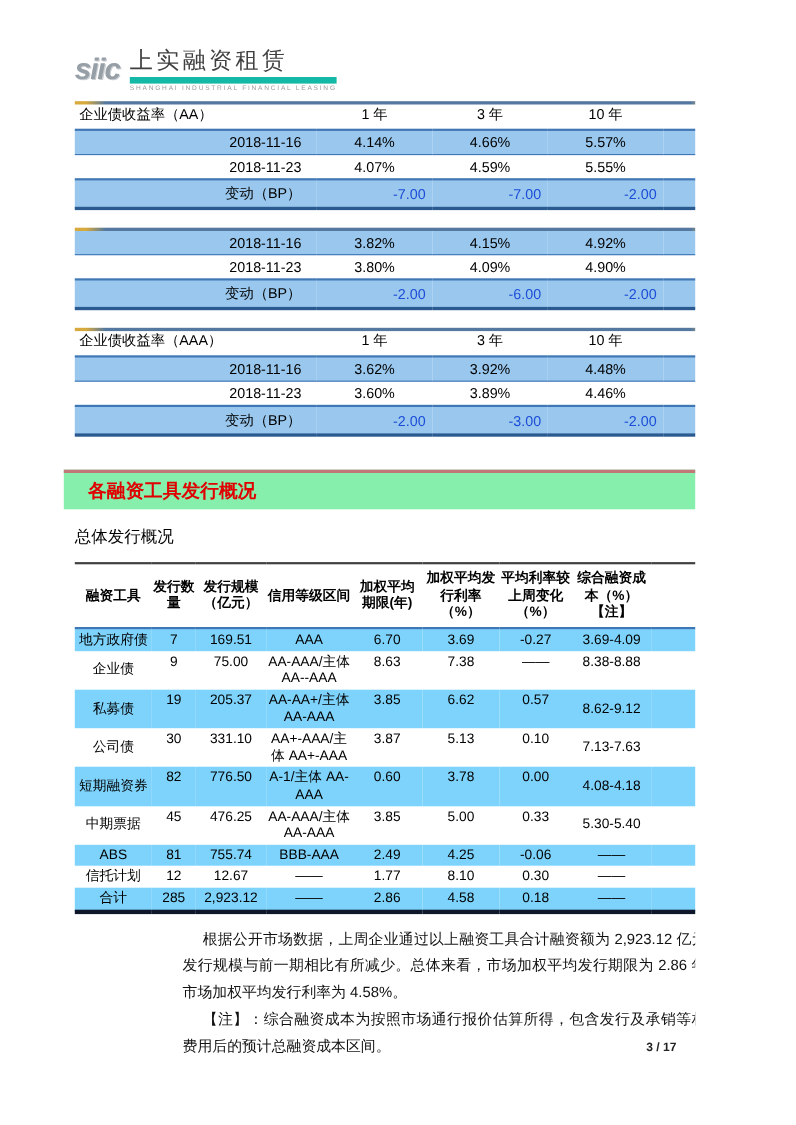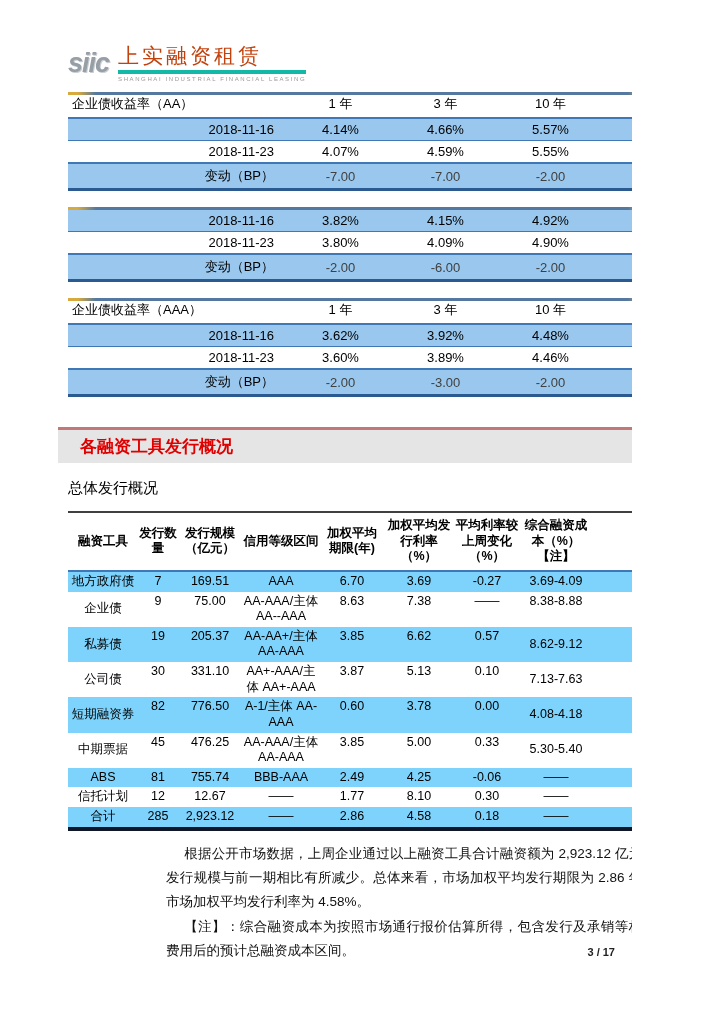--- a/index.html
+++ b/index.html
@@ -4,43 +4,43 @@
 <style>
   html,body{margin:0;padding:0;background:#ffffff;}
   body{font-family:"Liberation Sans","DejaVu Sans",sans-serif;color:#000;}
   .page{position:relative;width:632px;height:1023px;background:#fff;overflow:hidden;}
   .content{position:absolute;left:68px;top:0;width:588px;}
 
   
   .logo{margin-top:44px;display:flex;align-items:flex-start;height:44px;}
   .logo-mark{font-style:italic;font-weight:bold;font-size:27px;color:#969ea6;letter-spacing:-1px;line-height:1;margin-top:6px;text-shadow:1px 1px 0 #c9ced3;}
   .logo-text{margin-left:9px;}
-  .logo-name{font-size:21px;color:#c2410c;letter-spacing:3px;border-bottom:4px solid #14b8a6;padding-bottom:3px;line-height:1.1;}
+  .logo-name{font-size:21px;color:#404040;letter-spacing:3px;border-bottom:6px solid #14b8a6;padding-bottom:3px;line-height:1.1;}
   .logo-tagline{font-size:6px;color:#9a9a9a;letter-spacing:1.6px;margin-top:2px;white-space:nowrap;}
 
   
   .rule{height:3px;background:linear-gradient(90deg,#d8a93c 0,#d8a93c 10px,#54789f 28px,#54789f calc(100% - 28px),#e3b64a calc(100% - 10px),#e3b64a 100%);}
 
   
   .yt-block{margin-top:16px;}
   .yt-block.first{margin-top:4px;}
   table.yt{width:100%;border-collapse:collapse;table-layout:fixed;}
   .yt th,.yt td{font-size:13px;font-weight:400;padding:3px 6px;}
   .yt .yt-head th{text-align:center;border-bottom:2px solid #4077b5;padding-top:0;padding-bottom:4px;}
   .yt .yt-head th.ylabel{text-align:left;padding-left:4px;}
   .yt td{text-align:center;}
   .yt td.ydate{text-align:right;padding-right:14px;}
   .yt tr.hl td{background:#99c7ed;}
   .yt tr.yt-r0 td{border-bottom:1.5px solid #4077b5;}
   .yt tr.yt-r1 td{border-bottom:2px solid #4077b5;}
   .yt tr.yt-r2 td{border-bottom:3px solid #2a5a8f;}
-  .yt td.gval{color:#404040;}
-
-  
-  .banner{margin:30px -10px 0 -10px;background:#e5e5e5;border-top:3px solid #c07878;height:33px;line-height:33px;padding-left:22px;font-size:17px;font-weight:bold;color:#e00000;}
+  .yt td.gval{color:#1d4ed8;text-align:right;}
+
+  
+  .banner{margin:30px -10px 0 -10px;background:#86efac;border-top:3px solid #c07878;height:33px;line-height:33px;padding-left:22px;font-size:17px;font-weight:bold;color:#e00000;}
 
   .subhead{margin-top:16px;font-size:15px;color:#000;}
 
   
   table.it{margin-top:13px;width:100%;border-collapse:collapse;table-layout:fixed;border-top:2px solid #404040;}
   .it th{font-size:12.5px;font-weight:bold;text-align:center;vertical-align:middle;border-bottom:2px solid #4077b5;padding:5px 1px;line-height:1.25;}
   .it td{font-size:12.5px;text-align:center;vertical-align:top;padding:2px 1px;line-height:1.25;}
   .it td.vmid{vertical-align:middle;}
   .it tr.alt td{background:#7dd3fc;}
   .it tr.last td{border-bottom:4px solid #0f172a;}

